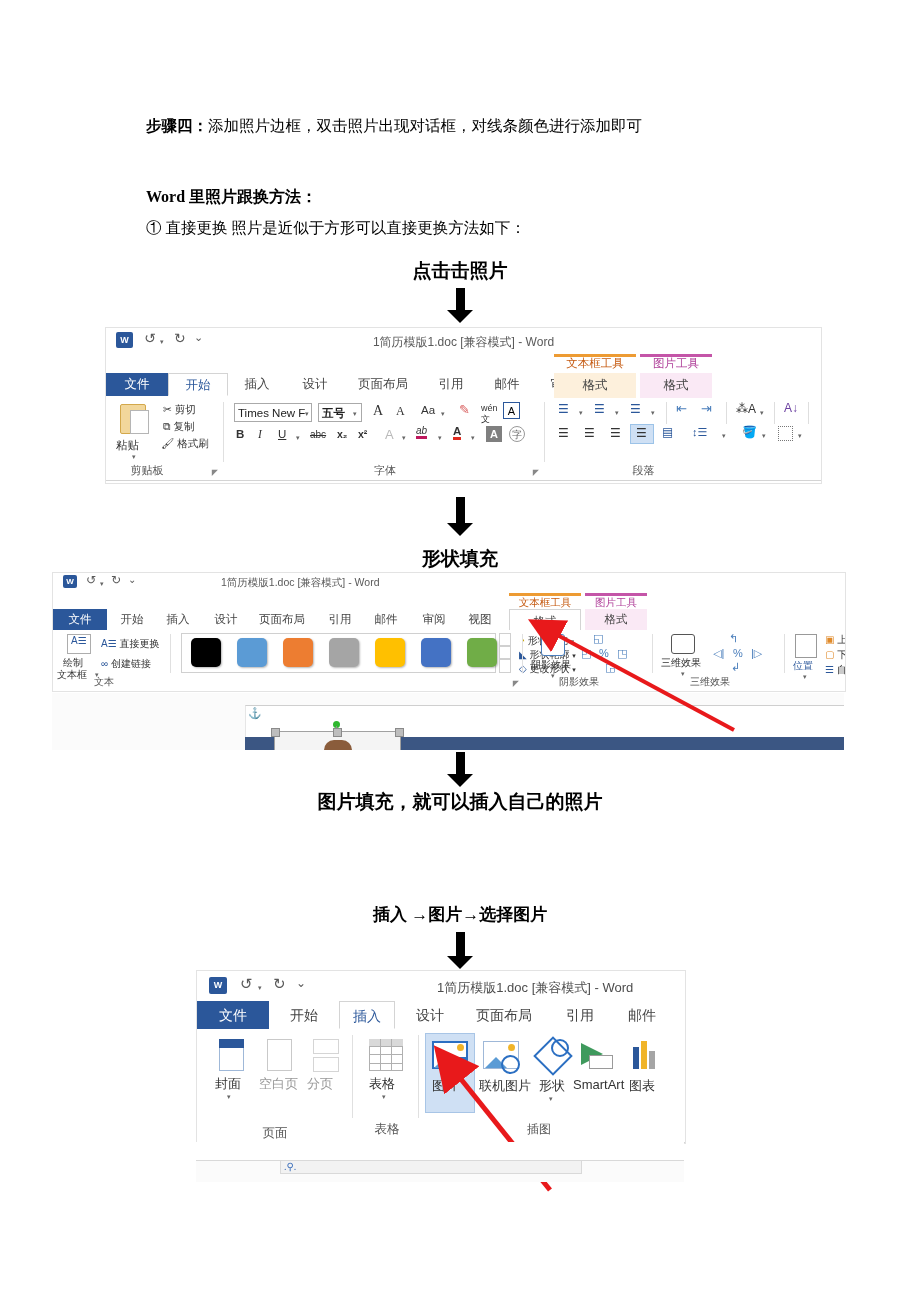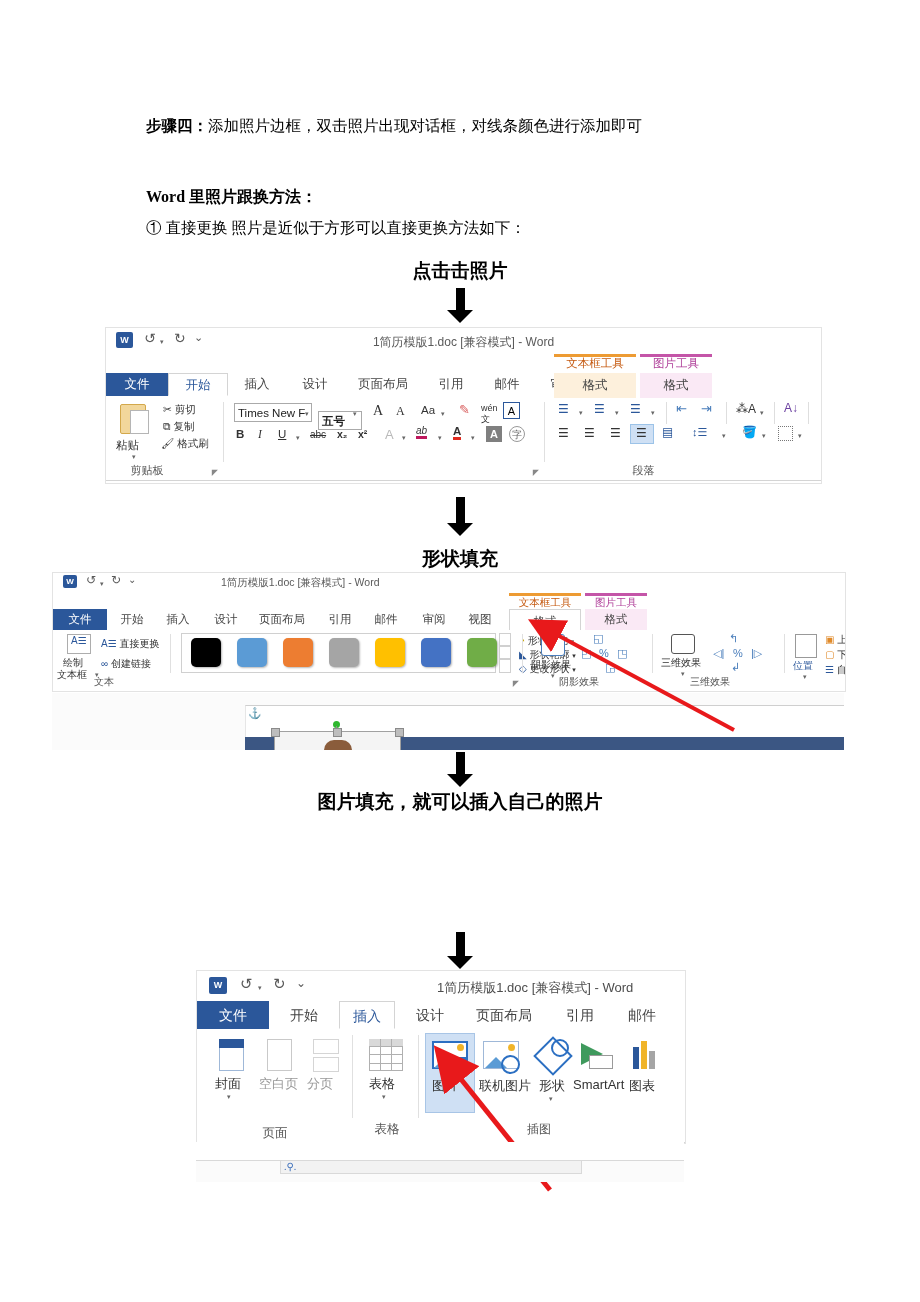--- a/index.html
+++ b/index.html
@@ -113,21 +113,21 @@
         <div class="bt small" style="left:57px;top:22px;">⧉ <span>复制</span></div>
         <div class="bt small" style="left:55px;top:39px;">🖌 <span>格式刷</span></div>
         <div class="glabel" style="left:-18px;">剪贴板</div>
         <div class="gdlg" style="right:6px;">◤</div>
         <div class="gsep"></div>
       </div>
 
       <div class="grp" style="left:119px;width:320px;">
         <div class="combo" style="left:9px;top:5px;width:78px;height:19px;">Times New F</div>
         <div class="caret" style="left:80px;top:12px;">▾</div>
-        <div class="combo" style="left:93px;top:5px;width:44px;height:19px;font-weight:bold;margin-top:8px;">五号</div>
+        <div class="combo" style="left:93px;top:5px;width:44px;height:19px;font-weight:bold;">五号</div>
         <div class="caret" style="left:128px;top:12px;">▾</div>
         <div class="bt" style="left:148px;top:5px;font-size:14px;font-family:'Liberation Serif',serif;">A</div>
         <div class="bt" style="left:171px;top:6px;font-size:12px;font-family:'Liberation Serif',serif;">A</div>
         <div class="bt" style="left:196px;top:6px;">Aa</div>
         <div class="caret" style="left:216px;top:12px;">▾</div>
         <div class="bt" style="left:234px;top:4px;color:#d85c5c;font-size:13px;">✎</div>
         <div class="bt" style="left:256px;top:5px;font-size:9px;">wén<br>文</div>
         <div class="box" style="left:278px;top:4px;width:17px;height:17px;border:1px solid #2b579a;text-align:center;font-size:11px;line-height:17px;">A</div>
 
         <div class="bt" style="left:11px;top:30px;font-weight:bold;">B</div>
@@ -139,20 +139,21 @@
         <div class="bt" style="left:133px;top:30px;font-weight:bold;font-size:10.5px;">x²</div>
         <div class="bt" style="left:160px;top:29px;color:#b9b9b9;font-size:13px;">A</div>
         <div class="caret" style="left:177px;top:36px;">▾</div>
         <div class="bt" style="left:191px;top:27px;font-size:10px;font-style:italic;border-bottom:3px solid #be185d;">ab</div>
         <div class="caret" style="left:213px;top:36px;">▾</div>
         <div class="bt" style="left:228px;top:27px;font-weight:bold;border-bottom:3px solid #e02b20;">A</div>
         <div class="caret" style="left:246px;top:36px;">▾</div>
         <div class="box" style="left:261px;top:28px;width:16px;height:16px;background:#7f7f7f;color:#fff;text-align:center;font-size:11px;line-height:16px;font-weight:bold;">A</div>
         <div class="box" style="left:284px;top:28px;width:16px;height:16px;border:1px solid #999;border-radius:50%;text-align:center;font-size:10px;line-height:15px;color:#666;">字</div>
 
+        <div class="glabel">字体</div>
         <div class="gdlg" style="right:6px;">◤</div>
         <div class="gsep"></div>
       </div>
 
       <div class="grp" style="left:440px;width:275px;">
         <div class="bt" style="left:12px;top:4px;font-size:12px;color:#2b579a;">☰</div>
         <div class="caret" style="left:33px;top:11px;">▾</div>
         <div class="bt" style="left:48px;top:4px;font-size:12px;color:#2b579a;">☰</div>
         <div class="caret" style="left:69px;top:11px;">▾</div>
         <div class="bt" style="left:84px;top:4px;font-size:12px;color:#2b579a;">☰</div>
@@ -316,20 +317,21 @@
   </svg>
 
   <div class="darrow" style="left:447px;top:752px;">
     <div class="stem" style="height:22px;"></div>
       <div class="head"></div>
   </div>
 
   <div class="bigcenter" style="top:789px;text-align:center;">图片填充，就可以插入自己的照片</div>
 
 
+  <div class="bigcenter" style="top:903px;font-size:17px;">插入 →图片→选择图片</div>
 
   <div class="darrow" style="left:447px;top:932px;">
     <div class="stem" style="height:24px;"></div>
       <div class="head"></div>
   </div>
 
   <div class="shot" style="left:196px;top:970px;width:488px;height:172px;border:1px solid #e3e3e3;">
 
     <div class="titlebar" style="height:30px;">
       <div class="wlogo" style="left:12px;top:6px;width:18px;height:17px;line-height:17px;font-size:9px;">W</div>

